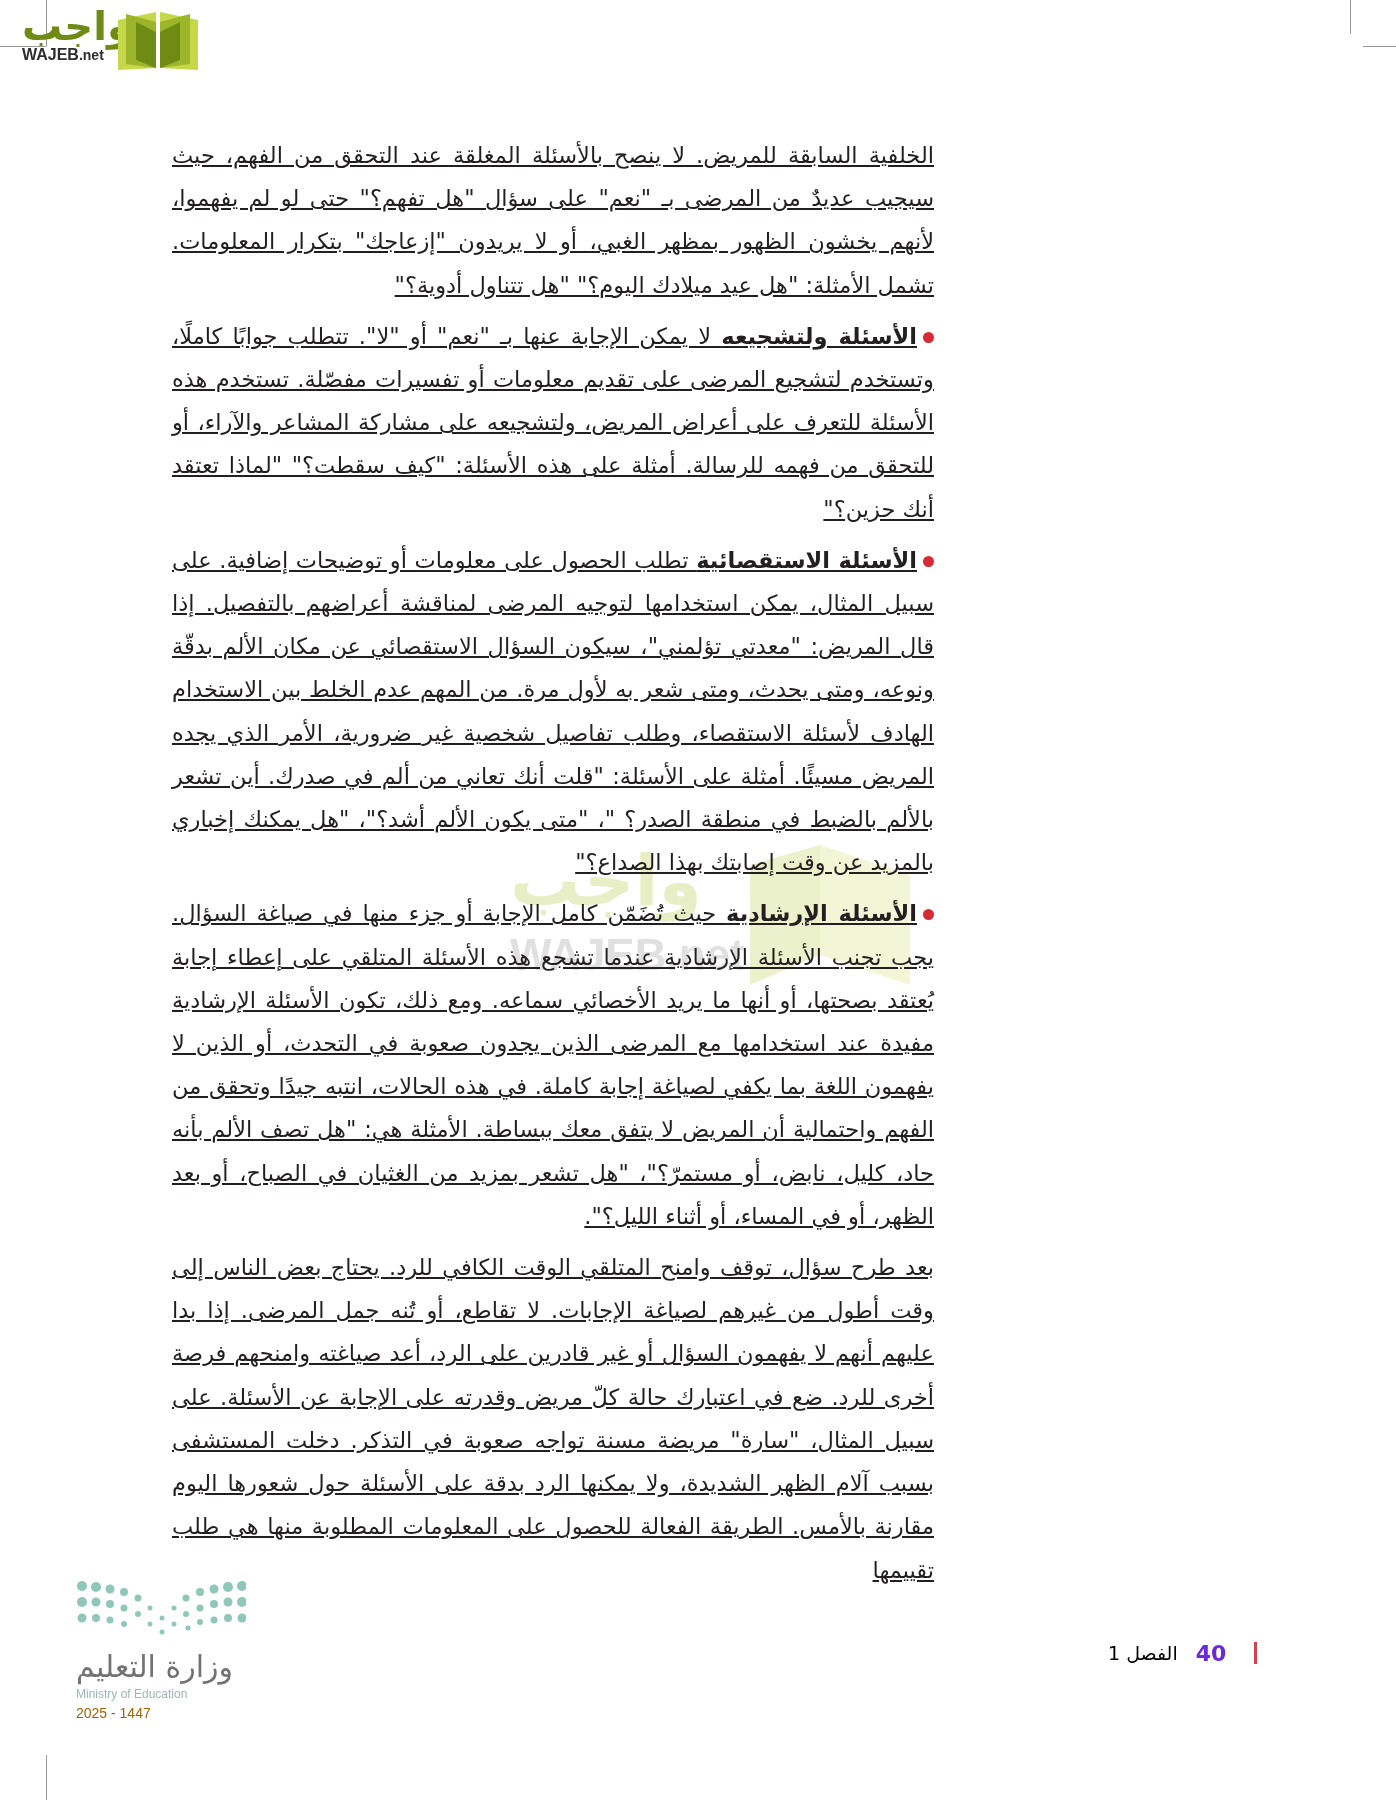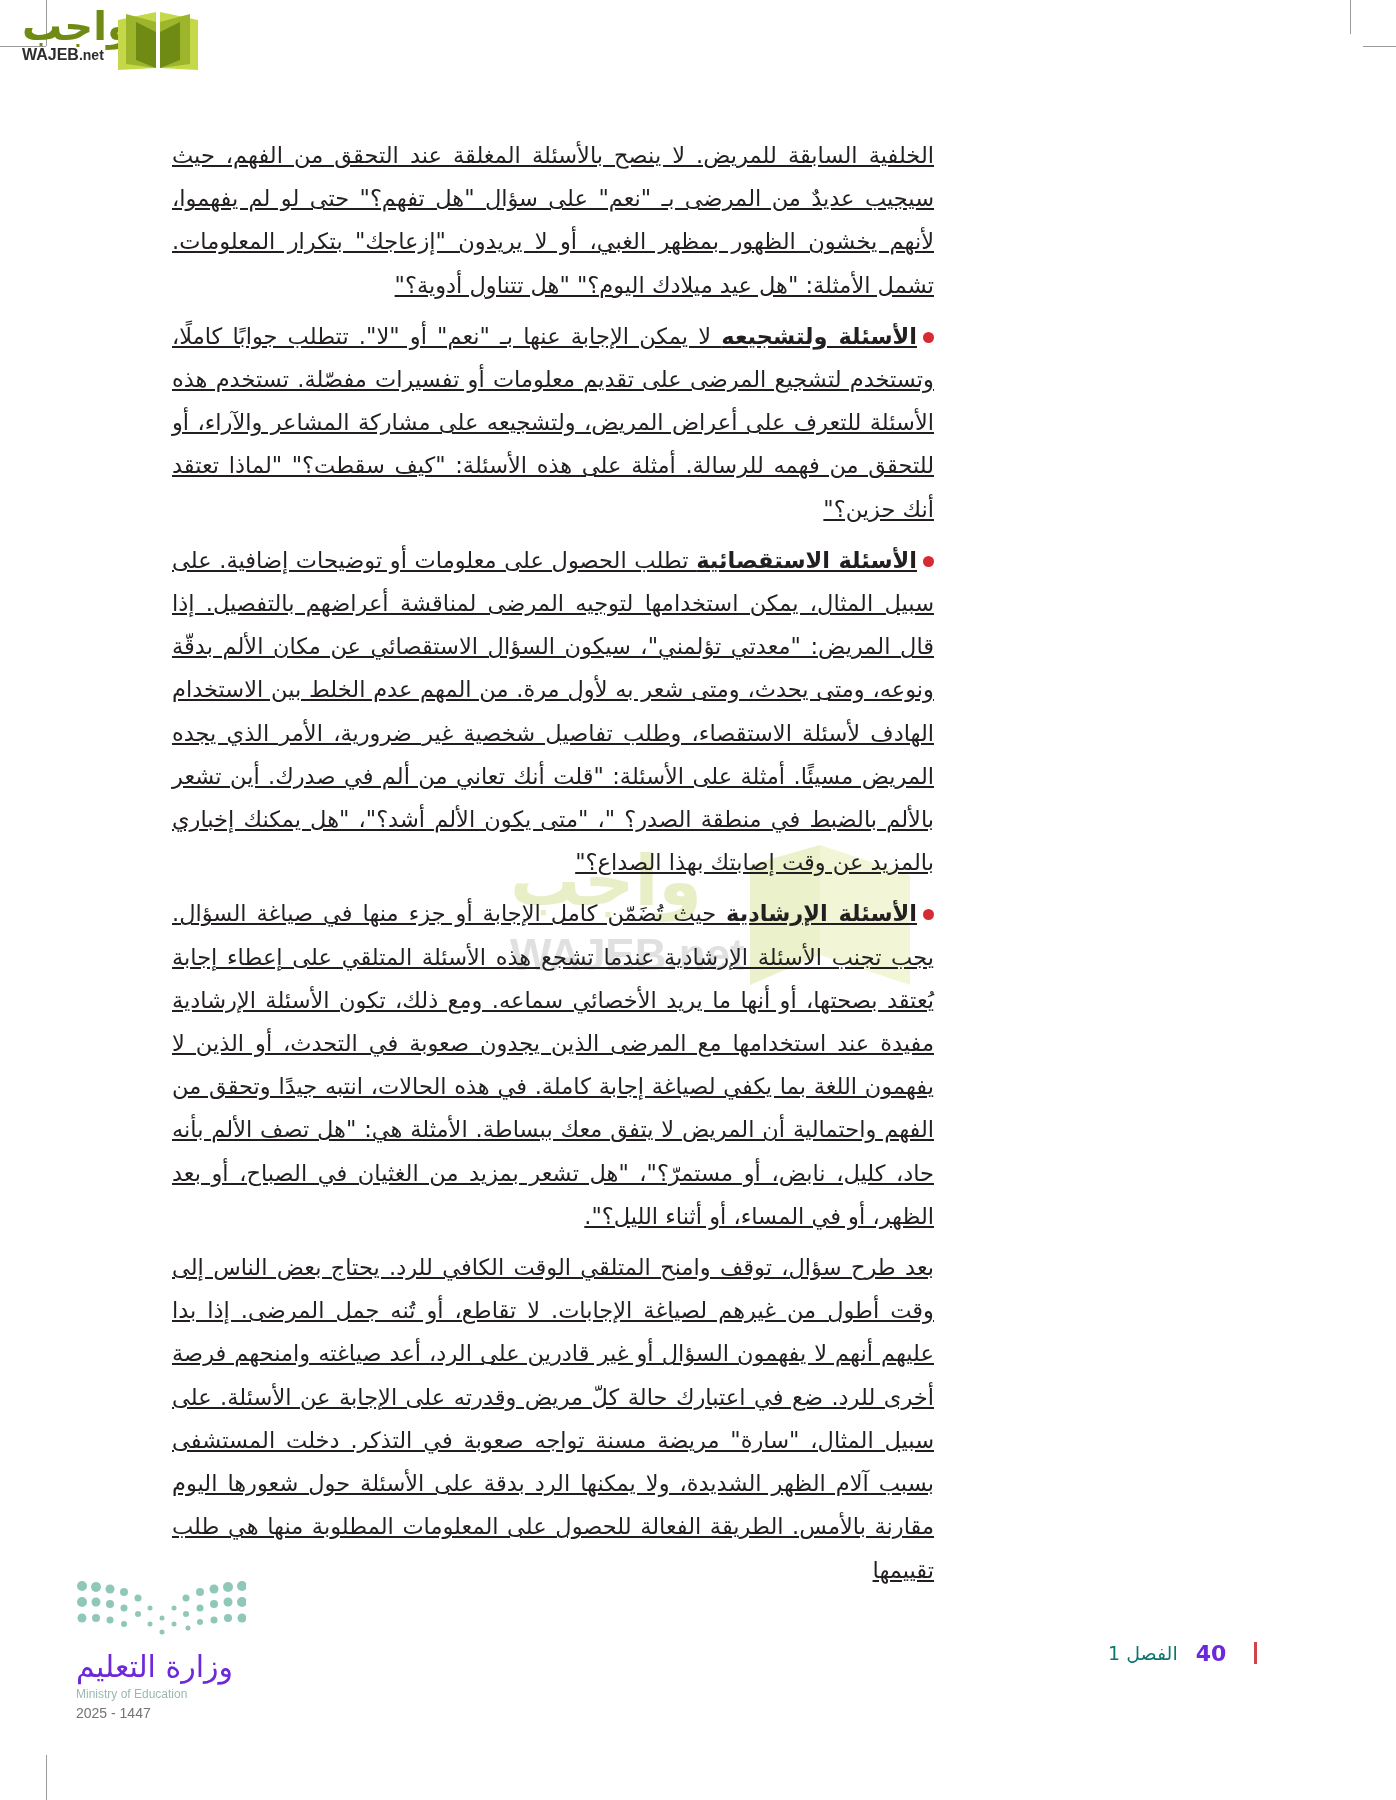--- a/index.html
+++ b/index.html
@@ -12,25 +12,25 @@
   .logo .en small{font-size:14px;}
   .logo .book{position:absolute;left:106px;top:4px;}
   .content{position:absolute;left:168px;top:130px;width:770px;direction:rtl;text-align:justify;font-size:22.5px;line-height:43.2px;}
   .content p{margin:4px;text-decoration:underline;}
   .bullet{position:relative;padding-right:0;margin-top:8px !important;}
   .bullet .dot{display:inline-block;width:11px;height:11px;border-radius:50%;background:#d62b33;margin-left:6px;vertical-align:middle;}
   .bullet b{font-weight:bold;}
   .final{margin-top:8px !important;}
   .wm{position:absolute;left:490px;top:835px;width:460px;height:150px;opacity:0.55;pointer-events:none;}
   .moe{position:absolute;left:76px;top:1580px;width:180px;}
-  .moe .ar{color:#6d28d9;font-size:30px;direction:rtl;text-align:left;margin-top:6px;line-height:34px;}
+  .moe .ar{color:#737373;font-size:30px;direction:rtl;text-align:left;margin-top:6px;line-height:34px;}
   .moe .en{color:#9ab8b2;font-size:12px;line-height:20px;font-family:"Liberation Sans",sans-serif;}
-  .moe .yr{color:#737373;font-size:14px;line-height:18px;font-family:"Liberation Sans",sans-serif;}
+  .moe .yr{color:#a16207;font-size:14px;line-height:18px;font-family:"Liberation Sans",sans-serif;}
   .pager{position:absolute;left:1108px;top:1638px;height:30px;display:flex;align-items:center;direction:ltr;}
-  .pager .ch{font-size:19px;color:#0f766e;}
+  .pager .ch{font-size:19px;color:#000000;}
   .pager .num{font-size:22px;font-weight:bold;color:#6d28d9;margin-left:18px;}
   .pager .bar{width:3px;height:22px;background:#d0434b;margin-left:28px;}
 </style>
 </head>
 <body>
 
 <div class="crop-v" style="left:46px;top:0;height:46px;"></div>
 <div class="crop-h" style="left:0;top:46px;width:46px;"></div>
 <div class="crop-v" style="left:1350px;top:0;height:34px;"></div>
 <div class="crop-h" style="left:1363px;top:46px;width:33px;"></div>

